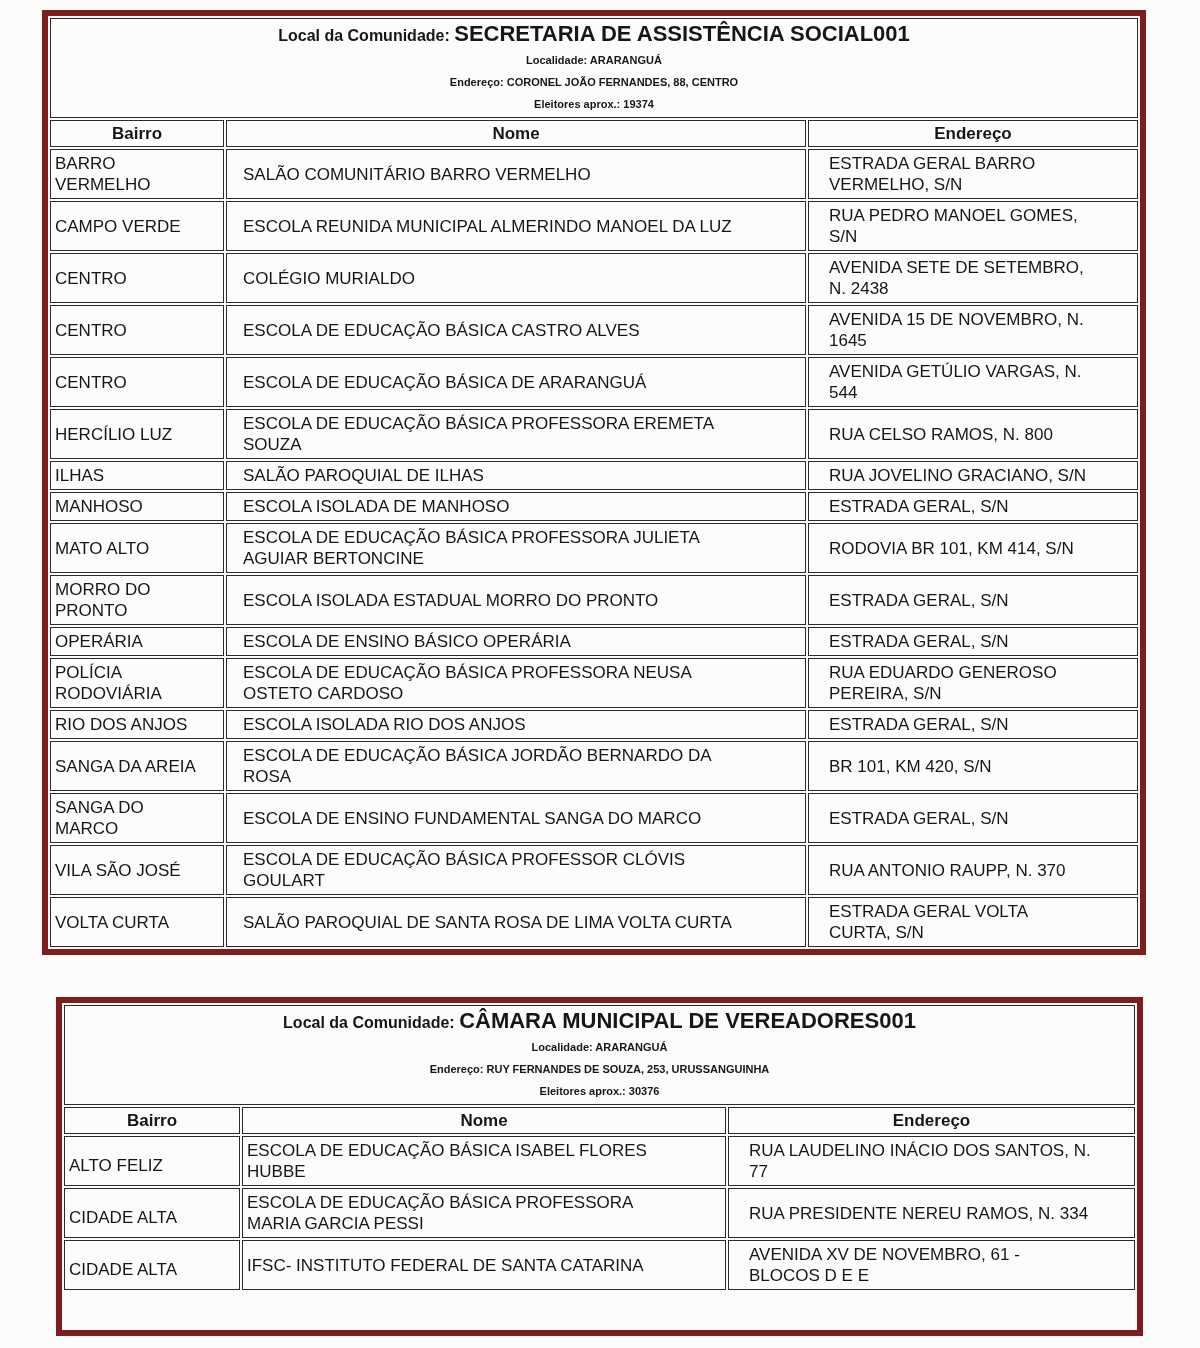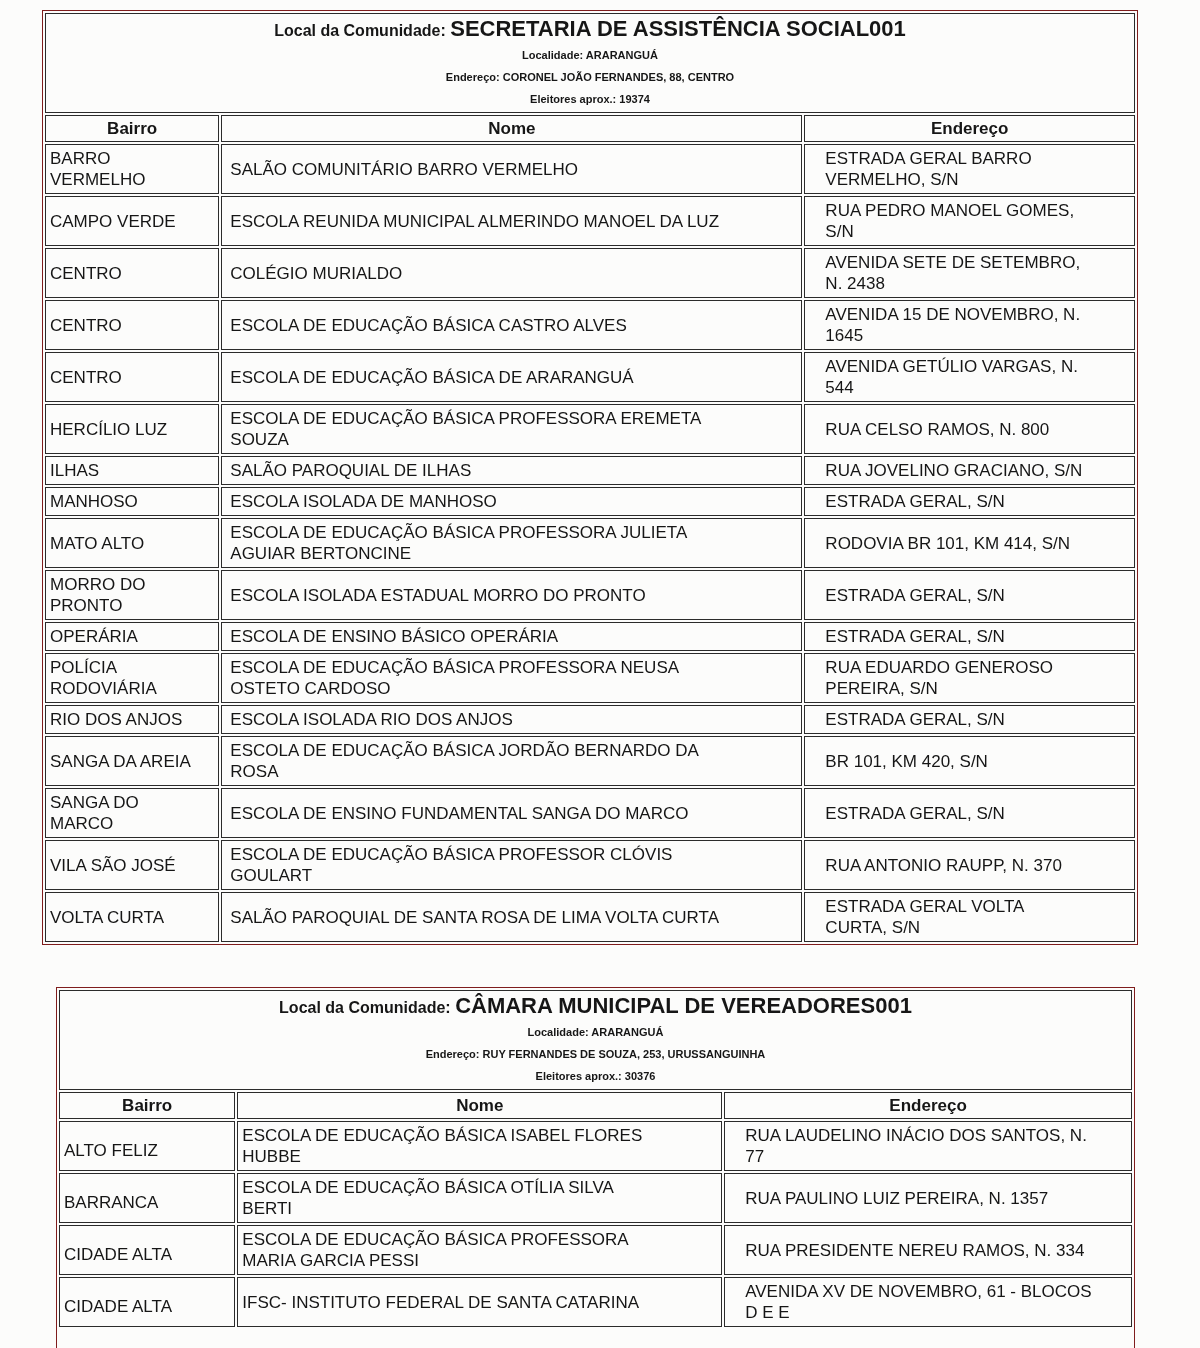--- a/index.html
+++ b/index.html
@@ -4,40 +4,40 @@
 <style>
   html,body{margin:0;padding:0;}
   body{
     width:1200px;height:1348px;overflow:hidden;
     background:#fcfcfb;color:#161616;
     font-family:"Liberation Sans","DejaVu Sans",sans-serif;
     -webkit-font-smoothing:antialiased;
   }
   table.sheet{
     border-collapse:separate;border-spacing:2px;
-    border:1px solid #7f1d1d;box-sizing:border-box;
+    border:6px solid #7f1d1d;box-sizing:border-box;
     table-layout:fixed;background:transparent;
   }
   #sec1{width:1096px;margin:10px 0 0 42px;}
   #sec2{width:1079px;margin:42px 0 0 56px;}
   #sec1 col.c1{width:174px}#sec1 col.c2{width:580px}#sec1 col.c3{width:330px}
   #sec2 col.c1{width:176px}#sec2 col.c2{width:484px}#sec2 col.c3{width:407px}
   .sheet td,.sheet th{
     border:1px solid #2b2b2b;box-sizing:border-box;
     vertical-align:middle;font-size:17px;line-height:21px;
     overflow:hidden;
   }
   td.title{text-align:center;padding:2px 0;}
   .title .line1{font-size:16px;font-weight:bold;line-height:26px;white-space:nowrap;}
   .title .line1 .big{font-size:22px;}
   .title .line{font-size:11px;font-weight:bold;line-height:22px;white-space:nowrap;}
   .sheet th{font-weight:bold;padding:2px 4px;margin-left:34px;}
   .sheet td.c-bairro,.sheet td.c-nome,.sheet td.c-end{text-align:left;}
   #sec1 td.c-bairro{padding:3px 18px 3px 4px;margin-left:40px;}
-  #sec1 td.c-nome  {padding:3px 59px 3px 8px;}
+  #sec1 td.c-nome  {padding:3px 59px 3px 16px;}
   #sec1 td.c-end   {padding:3px 48px 3px 20px;}
   #sec2 td.c-bairro{padding:11px 10px 3px 4px;}
   #sec2 td.c-nome  {padding:3px 63px 3px 4px;}
   #sec2 td.c-end   {padding:3px 39px 3px 20px;}
   #sec2 tr.spacer td{border:none;height:36px;padding:0;}
 </style>
 </head>
 <body>
 
 <table class="sheet" id="sec1">
@@ -189,25 +189,20 @@
     </tr>
   </tbody>
   <tbody>
 
       <tr>
         <td class="c-bairro">ALTO FELIZ</td>
         <td class="c-nome">ESCOLA DE EDUCAÇÃO BÁSICA ISABEL FLORES HUBBE</td>
         <td class="c-end">RUA LAUDELINO INÁCIO DOS SANTOS, N. 77</td>
       </tr>
 
-      <tr>
-        <td class="c-bairro">BARRANCA</td>
-        <td class="c-nome">ESCOLA DE EDUCAÇÃO BÁSICA OTÍLIA SILVA BERTI</td>
-        <td class="c-end">RUA PAULINO LUIZ PEREIRA, N. 1357</td>
-      </tr>
 
       <tr>
         <td class="c-bairro">CIDADE ALTA</td>
         <td class="c-nome">ESCOLA DE EDUCAÇÃO BÁSICA PROFESSORA MARIA GARCIA PESSI</td>
         <td class="c-end">RUA PRESIDENTE NEREU RAMOS, N. 334</td>
       </tr>
 
       <tr>
         <td class="c-bairro">CIDADE ALTA</td>
         <td class="c-nome">IFSC- INSTITUTO FEDERAL DE SANTA CATARINA</td>

